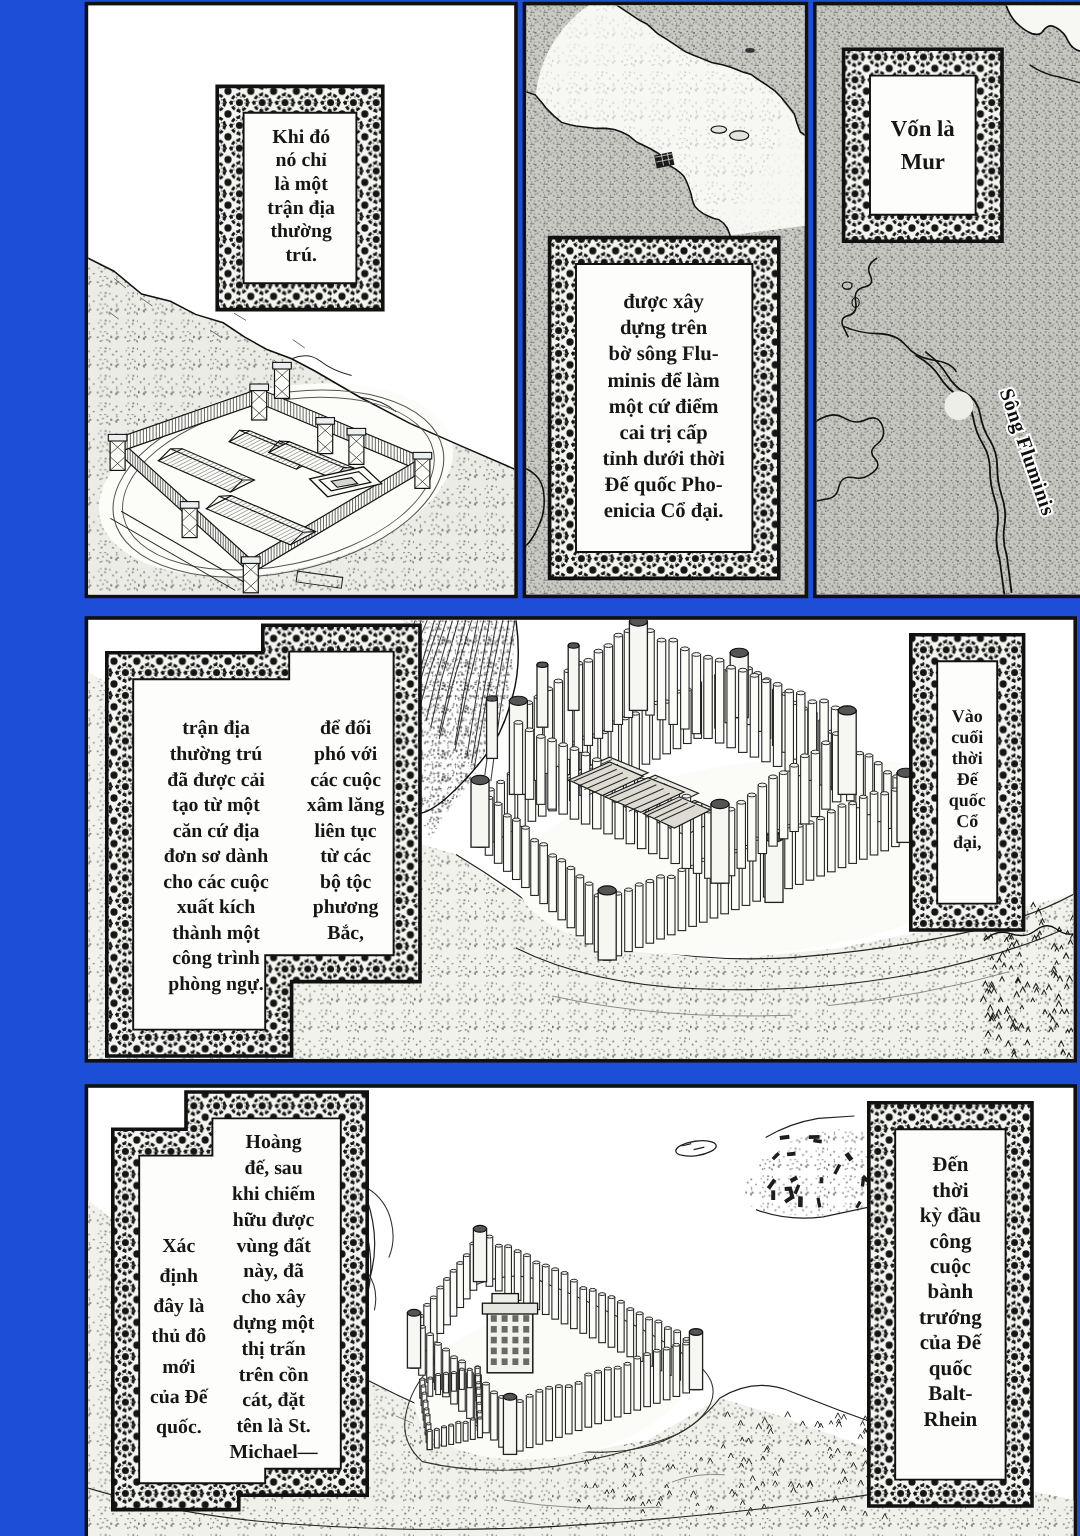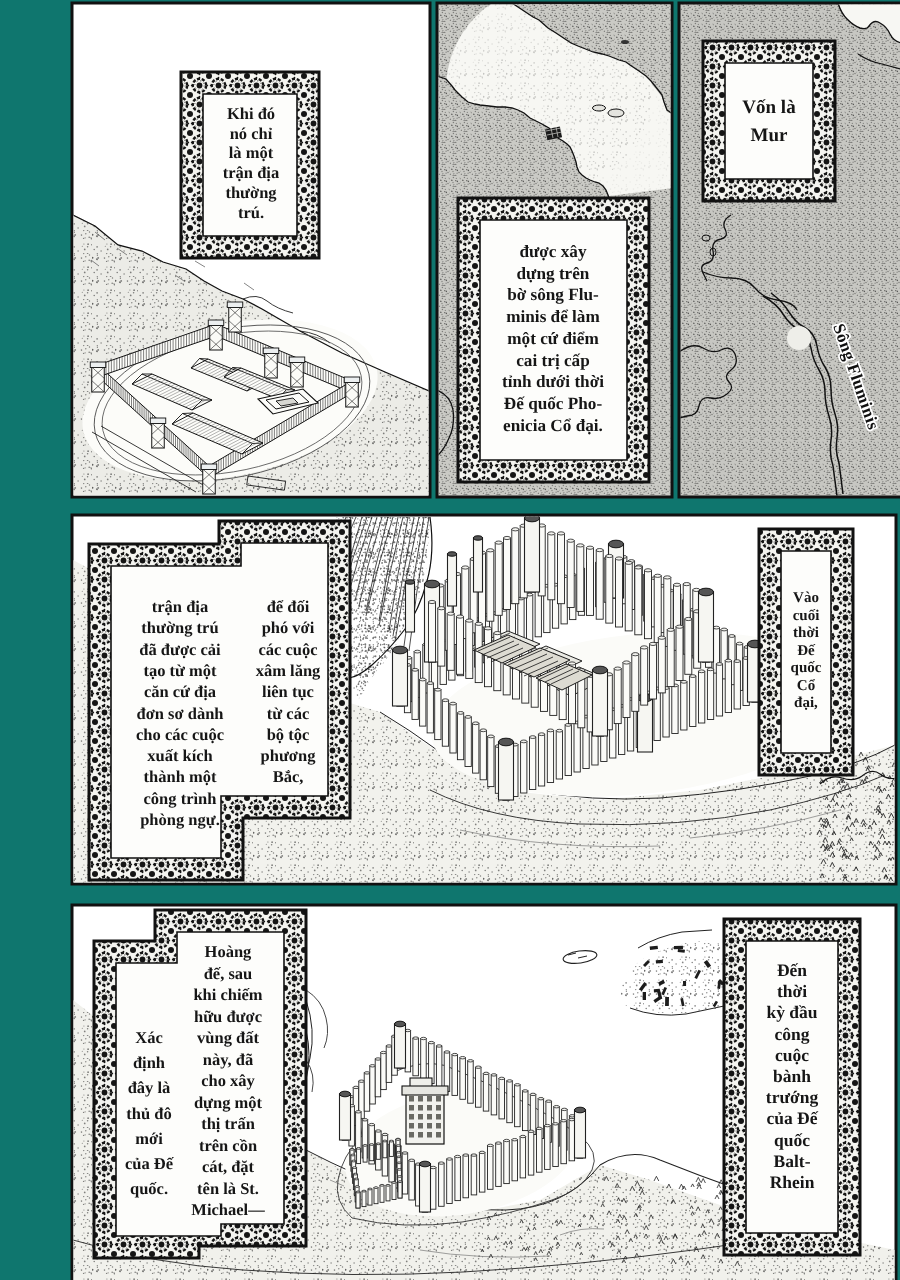--- a/index.html
+++ b/index.html
@@ -1,16 +1,16 @@
 <!DOCTYPE html>
 <html><head><meta charset="utf-8">
 <style>
 html,body{margin:0;padding:0;background:#ffffff;-webkit-font-smoothing:antialiased;}
 text{-webkit-font-smoothing:antialiased;text-rendering:geometricPrecision;}
-#page{position:relative;width:900px;height:1280px;background:#0f766e;overflow:hidden;}
+#page{position:relative;width:900px;height:1280px;background:#1d4ed8;overflow:hidden;}
 svg{position:absolute;left:0;top:0;}
 </style></head><body>
 <div id="page">
 <svg width="900" height="1280" viewBox="0 0 900 1280">
 <defs>
 
 <pattern id="stip" width="23" height="23" patternUnits="userSpaceOnUse">
           <circle cx="14.7" cy="0.6" r="0.66" fill="#222" fill-opacity="0.55"></circle>
           <circle cx="5.1" cy="16.9" r="0.82" fill="#222" fill-opacity="0.55"></circle>
           <circle cx="20.5" cy="2.0" r="0.72" fill="#222" fill-opacity="0.55"></circle>

